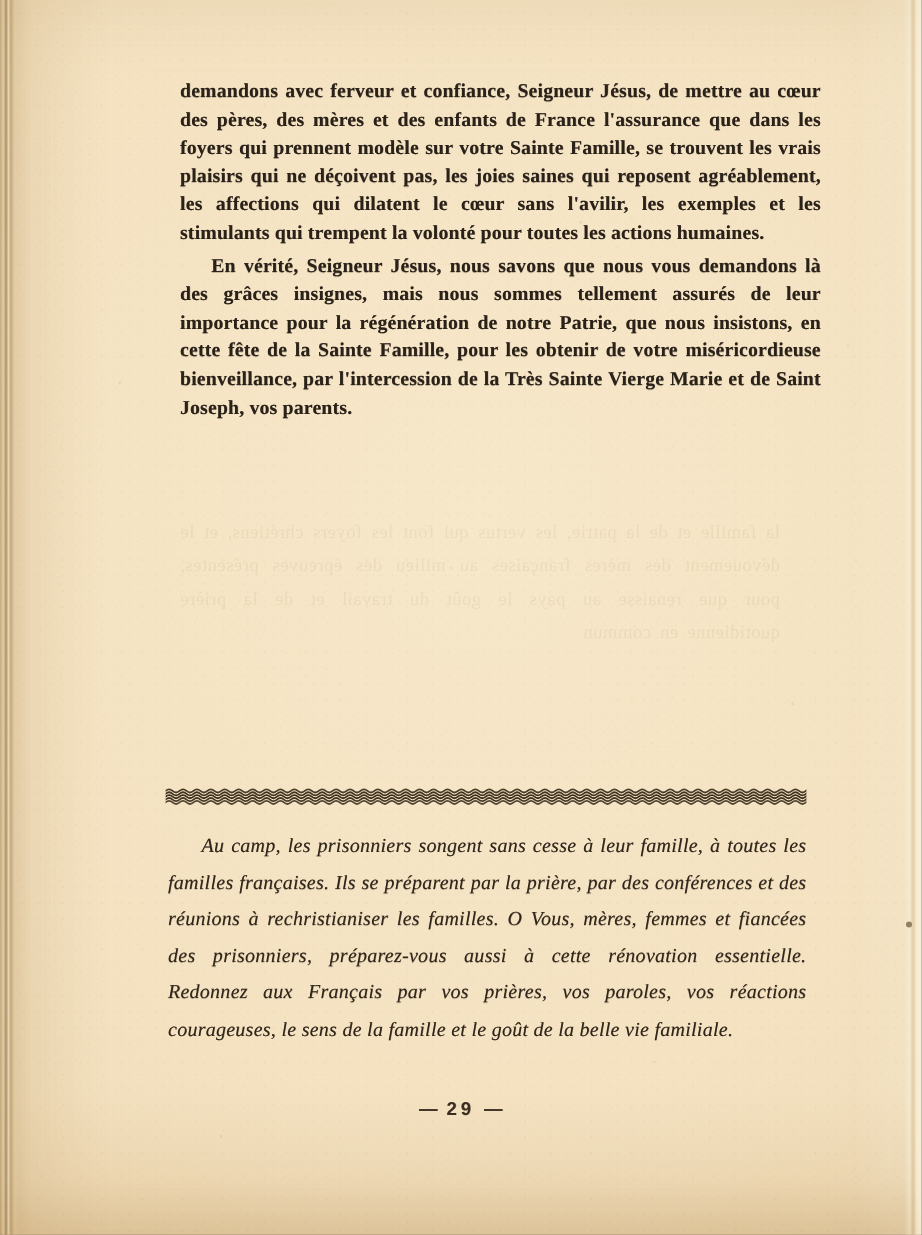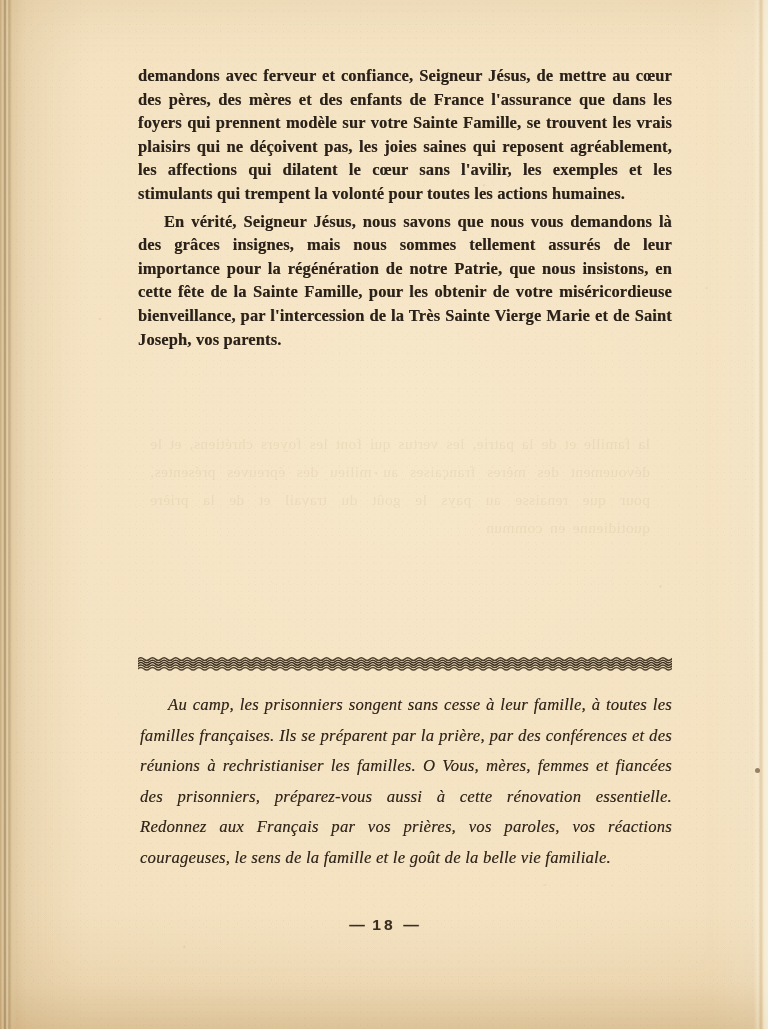--- a/index.html
+++ b/index.html
@@ -194,21 +194,21 @@
 </head>
 <body>
 
 <div id="page">
 
   <div id="grain"></div>
   <div id="fleck"></div>
 
   <div id="showthrough">la famille et de la patrie, les vertus qui font les foyers chrétiens, et le dévouement des mères françaises au milieu des épreuves présentes, pour que renaisse au pays le goût du travail et de la prière quotidienne en commun</div>
 
-  <div class="column" style="top: 64px;">
+  <div class="column" style="top: 64px; margin-left: 12px;">
     <p class="body-para">demandons avec ferveur et confiance, Seigneur Jésus, de mettre au cœur des pères, des mères et des enfants de France l'assurance que dans les foyers qui prennent modèle sur votre Sainte Famille, se trouvent les vrais plaisirs qui ne déçoivent pas, les joies saines qui reposent agréablement, les affections qui dilatent le cœur sans l'avilir, les exemples et les stimulants qui trempent la volonté pour toutes les actions humaines.</p>
     <p class="body-para">En vérité, Seigneur Jésus, nous savons que nous vous demandons là des grâces insignes, mais nous sommes tellement assurés de leur importance pour la régénération de notre Patrie, que nous insistons, en cette fête de la Sainte Famille, pour les obtenir de votre miséricordieuse bienveillance, par l'intercession de la Très Sainte Vierge Marie et de Saint Joseph, vos parents.</p>
   </div>
 
   <svg id="divider" viewBox="0 0 534 16" preserveAspectRatio="none" aria-hidden="true">
     <defs>
       <path id="wv" d="M0 0 q 2.9 -2.6 5.8 0 t 5.8 0 t 5.8 0 t 5.8 0 t 5.8 0 t 5.8 0 t 5.8 0 t 5.8 0 t 5.8 0 t 5.8 0 t 5.8 0 t 5.8 0 t 5.8 0 t 5.8 0 t 5.8 0 t 5.8 0 t 5.8 0 t 5.8 0 t 5.8 0 t 5.8 0 t 5.8 0 t 5.8 0 t 5.8 0 t 5.8 0 t 5.8 0 t 5.8 0 t 5.8 0 t 5.8 0 t 5.8 0 t 5.8 0 t 5.8 0 t 5.8 0 t 5.8 0 t 5.8 0 t 5.8 0 t 5.8 0 t 5.8 0 t 5.8 0 t 5.8 0 t 5.8 0 t 5.8 0 t 5.8 0 t 5.8 0 t 5.8 0 t 5.8 0 t 5.8 0 t 5.8 0 t 5.8 0 t 5.8 0 t 5.8 0 t 5.8 0 t 5.8 0 t 5.8 0 t 5.8 0 t 5.8 0 t 5.8 0 t 5.8 0 t 5.8 0 t 5.8 0 t 5.8 0 t 5.8 0 t 5.8 0 t 5.8 0 t 5.8 0 t 5.8 0 t 5.8 0 t 5.8 0 t 5.8 0 t 5.8 0 t 5.8 0 t 5.8 0 t 5.8 0 t 5.8 0 t 5.8 0 t 5.8 0 t 5.8 0 t 5.8 0 t 5.8 0 t 5.8 0 t 5.8 0 t 5.8 0 t 5.8 0 t 5.8 0 t 5.8 0 t 5.8 0 t 5.8 0 t 5.8 0 t 5.8 0 t 5.8 0 t 5.8 0 t 5.8 0 t 5.8 0 t 5.8 0"></path>
     </defs>
     <g fill="none" stroke="#3b2e1d" stroke-width="1.45" stroke-linecap="round">
       <use href="#wv" y="3.1" opacity="0.92"></use>
@@ -218,21 +218,21 @@
       <use href="#wv" y="12.7" opacity="0.88"></use>
     </g>
   </svg>
 
   <div id="caption">
     <p class="caption-para">Au camp, les prisonniers songent sans cesse à leur famille, à toutes les familles françaises. Ils se préparent par la prière, par des conférences et des réunions à rechristianiser les familles. O Vous, mères, femmes et fiancées des prisonniers, préparez-vous aussi à cette rénovation essentielle. Redonnez aux Français par vos prières, vos paroles, vos réactions courageuses, le sens de la famille et le goût de la belle vie familiale.</p>
   </div>
 
   <div id="folio">
     <span class="dash">—</span>
-    <span>18</span>
+    <span>29</span>
     <span class="dash">—</span>
   </div>
 
   <div id="gutter"></div>
   <div id="foredge"></div>
   <div id="edge-speck"></div>
   <div id="inkblur"></div>
 
 </div>
 

